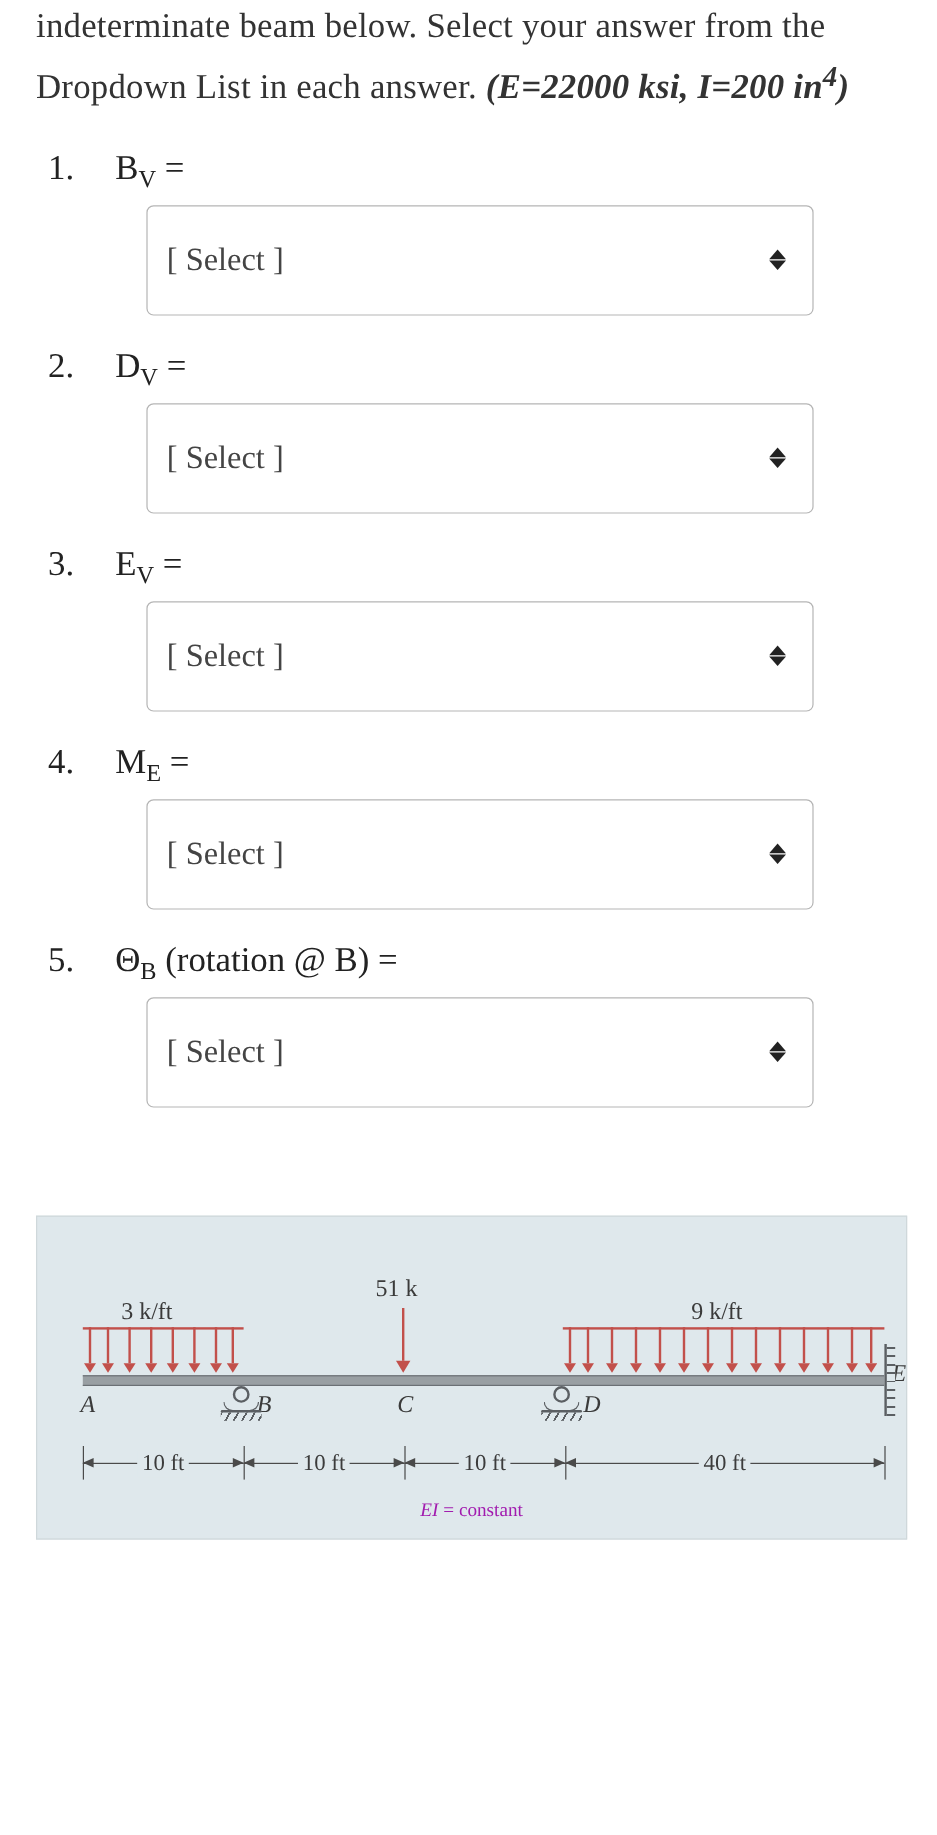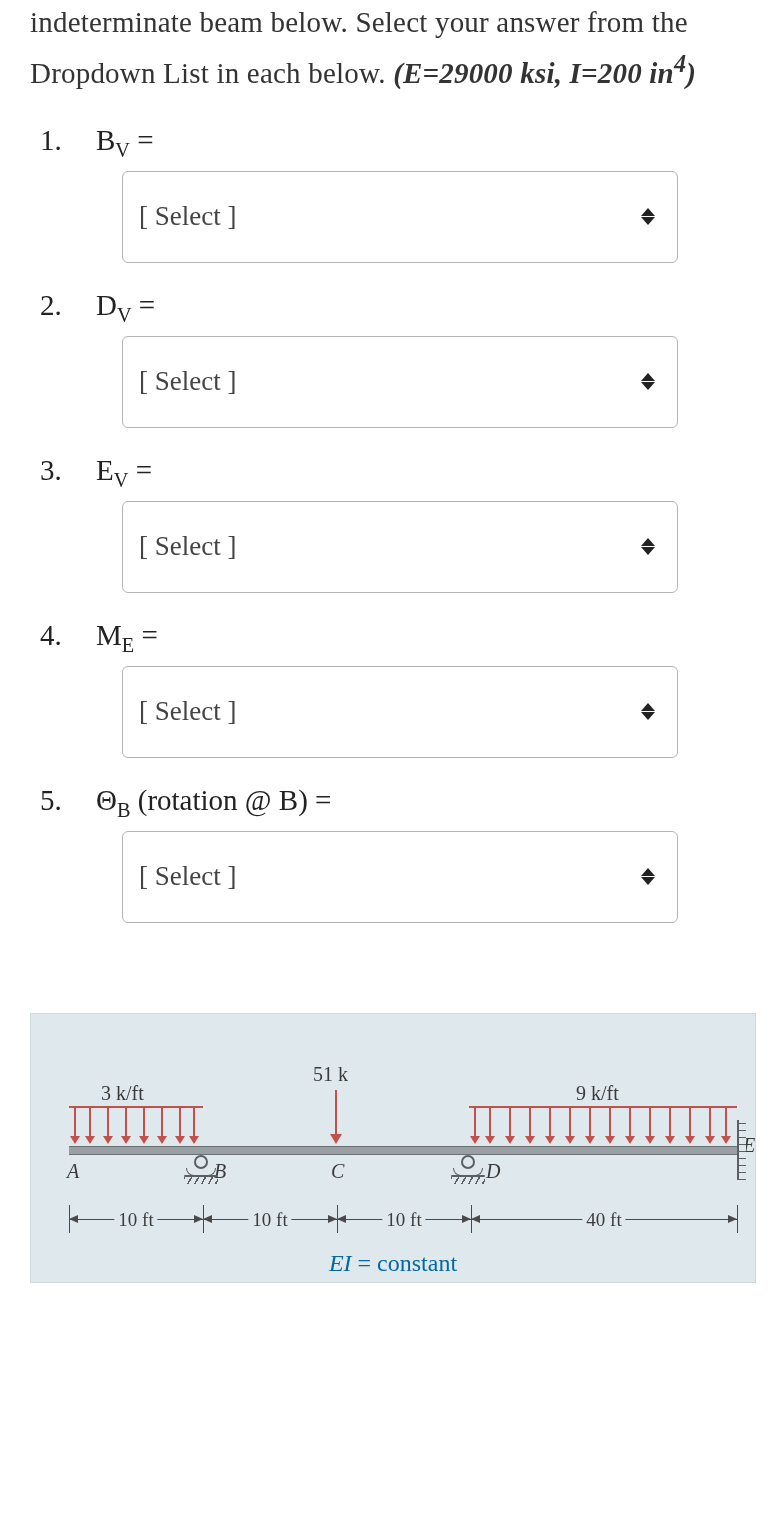--- a/index.html
+++ b/index.html
@@ -153,30 +153,30 @@
   }
   
   .dim-row { position:absolute; top: 205px; left:38px; right:30px; height:30px;}
   .tick { position:absolute; width:1px; height:28px; background:#4a4a4a; top:-14px; }
   .dim-line { position:absolute; height:1px; background:#4a4a4a; top:0;}
   .arrL,.arrR{position:absolute;width:0;height:0;top:-4px;
     border-top:4px solid transparent;border-bottom:4px solid transparent;}
   .arrL{border-right:9px solid #4a4a4a;}
   .arrR{border-left:9px solid #4a4a4a;}
   .dim-lbl{position:absolute; top:-10px; font-size:19px; color:#3c3c3c; background:#dfe8ec; padding:0 4px; transform:translateX(-50%);}
-  .ei { position:absolute; left:50%; top:236px; transform:translateX(-50%); font-size:24px; color:#0369a1;}
+  .ei { position:absolute; left:50%; top:236px; transform:translateX(-50%); font-size:16px; color:#a21caf;}
   .ei .e { font-style: italic;}
 </style>
 </head>
 <body>
 
 <div class="intro">
   <span>indeterminate beam below. Select your</span>
   <span>answer from the Dropdown List in each</span>
-  <span>below. </span><span class="given"><span>(E=29000 ksi, I=200 in</span><sup class="sup">4</sup>)</span>
+  <span>answer. </span><span class="given"><span>(E=22000 ksi, I=200 in</span><sup class="sup">4</sup>)</span>
 </div>
 
 <ol class="qlist">
 <li>
       <div class="label-row">
         <span>B<span class="sub">V</span> =</span>
       </div>
       <div class="select-wrap">
         <div class="select-box">
           <span class="select-text">[ Select ]</span>

